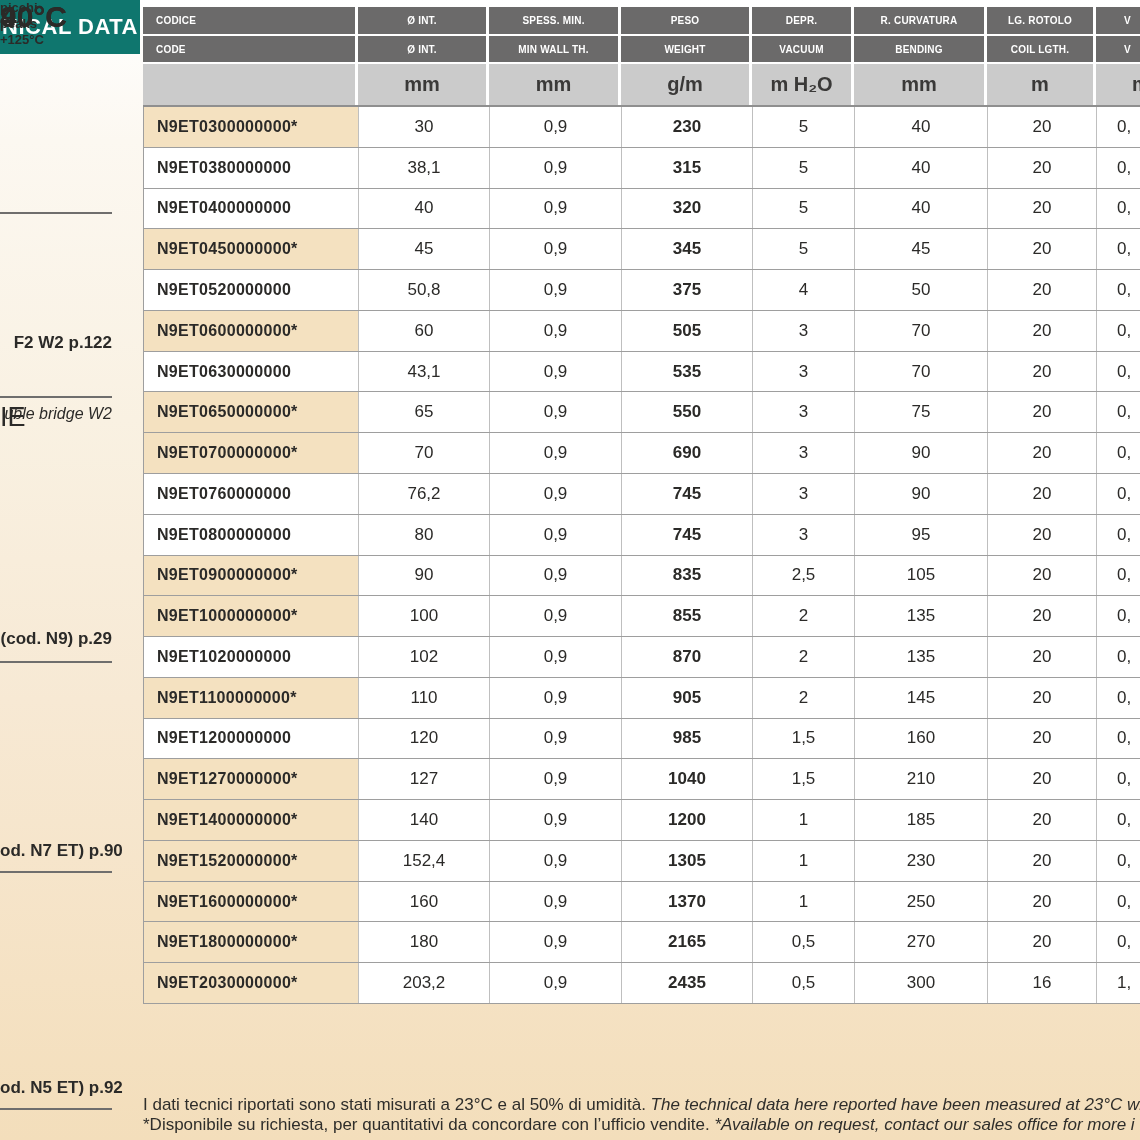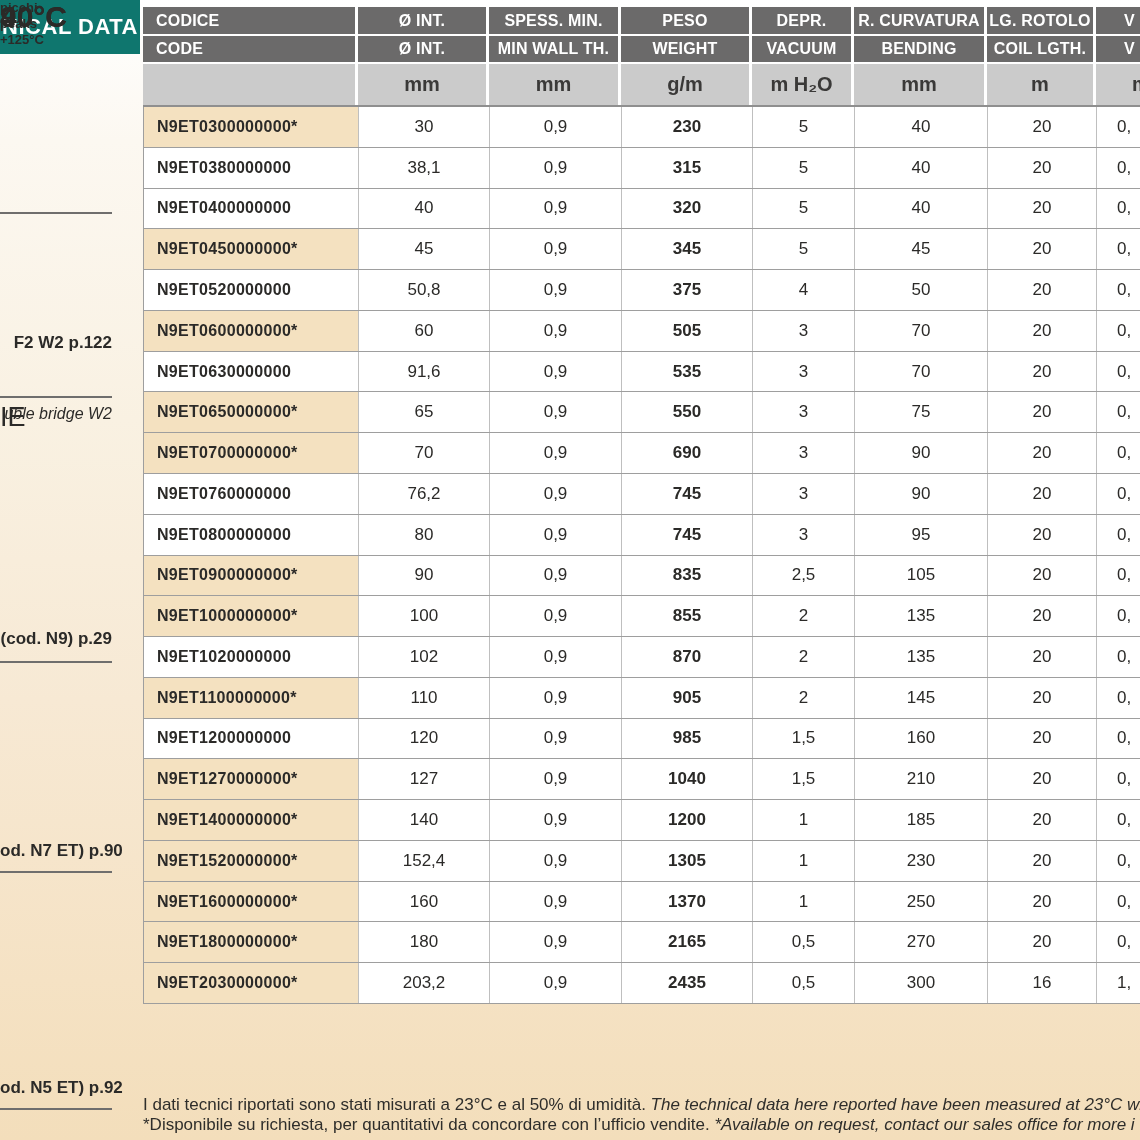--- a/index.html
+++ b/index.html
@@ -33,21 +33,21 @@
   .grid-cols {
     display:grid;
     grid-template-columns:215px 131px 132px 131px 102px 133px 109px 130px;
   }
   .hband { height:27px; }
   .hband2 { height:26px; }
   .hwhite { height:2px; background:#ffffff; }
   .hdark-div { height:2px; background:#8f8f8f; }
   .hcell {
     background:#6b6a6a; color:#ffffff;
-    font-size:16px; font-weight:bold; letter-spacing:0.2px;
+    font-size:10px; font-weight:bold; letter-spacing:0.2px;
     display:flex; align-items:center; justify-content:center;
     border-right:3px solid #ffffff; white-space:nowrap; overflow:hidden;
   }
   .hcell.left { justify-content:flex-start; padding-left:13px; }
   .hcell.clip { justify-content:flex-start; padding-left:28px; }
   .ucell {
     height:41px; background:#cbcbcb; color:#3a3938;
     font-size:20px; font-weight:bold;
     display:flex; align-items:center; justify-content:center;
     border-right:3px solid #ffffff; white-space:nowrap; overflow:hidden;
@@ -194,21 +194,21 @@
         <div class="tcell">60</div>
         <div class="tcell">0,9</div>
         <div class="tcell weight">505</div>
         <div class="tcell">3</div>
         <div class="tcell">70</div>
         <div class="tcell">20</div>
         <div class="tcell clip">0,</div>
       </div>
       <div class="grid-cols trow">
         <div class="tcell code">N9ET0630000000</div>
-        <div class="tcell">91,6</div>
+        <div class="tcell">43,1</div>
         <div class="tcell">0,9</div>
         <div class="tcell weight">535</div>
         <div class="tcell">3</div>
         <div class="tcell">70</div>
         <div class="tcell">20</div>
         <div class="tcell clip">0,</div>
       </div>
       <div class="grid-cols trow">
         <div class="tcell code tan">N9ET0650000000*</div>
         <div class="tcell">65</div>

